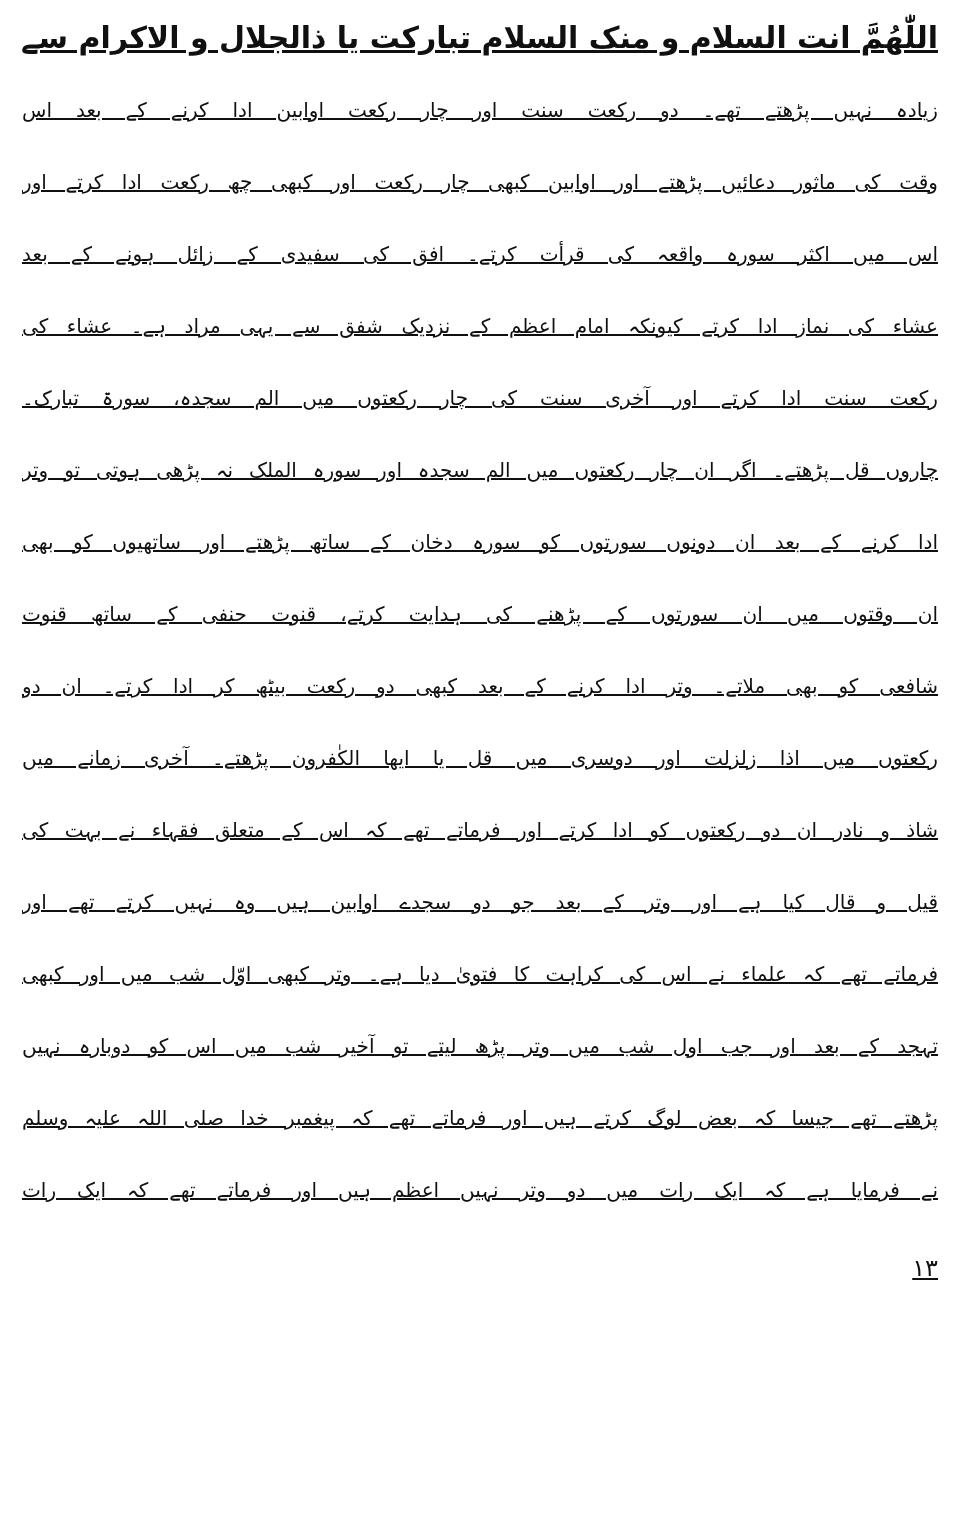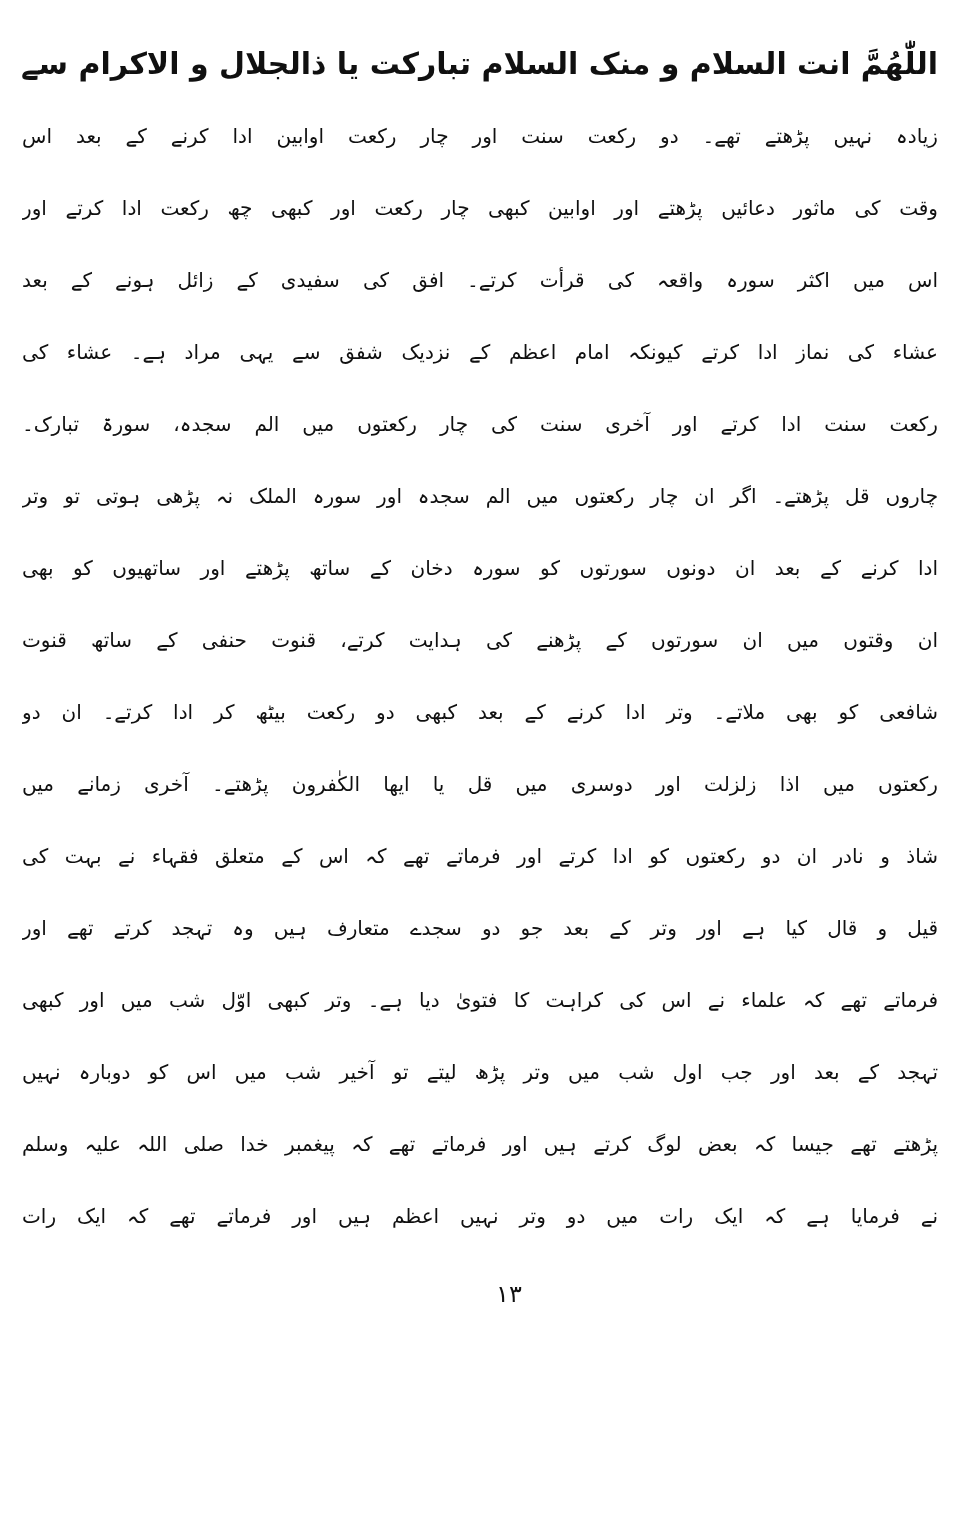--- a/index.html
+++ b/index.html
@@ -10,23 +10,24 @@
   body {
     width: 960px;
     height: 1521px;
     overflow: hidden;
     font-family: "DejaVu Sans", sans-serif;
   }
   .page {
     box-sizing: border-box;
     width: 902px;
     height: 1521px;
-    padding: 28px 22px 0 22px;
+    padding: 2px 22px 0 22px;
     background: #ffffff;
     color: #101010;
+    text-decoration: underline;
   }
   .text-block {
     width: 916px;
   }
   .line {
     direction: rtl;
     unicode-bidi: embed;
     text-align: justify;
     text-align-last: justify;
     font-size: 20px;
@@ -37,21 +38,20 @@
     color: #101010;
     font-family: "DejaVu Sans", sans-serif;
   }
   .line.arabic {
     font-weight: bold;
     font-size: 30px;
     letter-spacing: 1px;
   }
   .page-number {
     margin-top: 28px;
-    text-align: center;
     font-size: 24px;
     color: #101010;
     direction: rtl;
     font-family: "DejaVu Sans", sans-serif;
   }
 </style>
 </head>
 <body>
 
 <div class="page">
@@ -61,20 +61,20 @@
     <div class="line">وقت کی ماثور دعائیں پڑھتے اور اوابین کبھی چار رکعت اور کبھی چھ رکعت ادا کرتے اور</div>
     <div class="line">اس میں اکثر سورہ واقعہ کی قرأت کرتے۔ افق کی سفیدی کے زائل ہونے کے بعد</div>
     <div class="line">عشاء کی نماز ادا کرتے کیونکہ امام اعظم کے نزدیک شفق سے یہی مراد ہے۔ عشاء کی</div>
     <div class="line">رکعت سنت ادا کرتے اور آخری سنت کی چار رکعتوں میں الم سجدہ، سورۃ تبارک۔</div>
     <div class="line">چاروں قل پڑھتے۔ اگر ان چار رکعتوں میں الم سجدہ اور سورہ الملک نہ پڑھی ہوتی تو وتر</div>
     <div class="line">ادا کرنے کے بعد ان دونوں سورتوں کو سورہ دخان کے ساتھ پڑھتے اور ساتھیوں کو بھی</div>
     <div class="line">ان وقتوں میں ان سورتوں کے پڑھنے کی ہدایت کرتے، قنوت حنفی کے ساتھ قنوت</div>
     <div class="line">شافعی کو بھی ملاتے۔ وتر ادا کرنے کے بعد کبھی دو رکعت بیٹھ کر ادا کرتے۔ ان دو</div>
     <div class="line">رکعتوں میں اذا زلزلت اور دوسری میں قل یا ایھا الکٰفرون پڑھتے۔ آخری زمانے میں</div>
     <div class="line">شاذ و نادر ان دو رکعتوں کو ادا کرتے اور فرماتے تھے کہ اس کے متعلق فقہاء نے بہت کی</div>
-    <div class="line">قیل و قال کیا ہے اور وتر کے بعد جو دو سجدے متعارف ہیں وہ تہجد کرتے تھے اور</div>
+    <div class="line">قیل و قال کیا ہے اور وتر کے بعد جو دو سجدے اوابین ہیں وہ نہیں کرتے تھے اور</div>
     <div class="line">فرماتے تھے کہ علماء نے اس کی کراہت کا فتویٰ دیا ہے۔ وتر کبھی اوّل شب میں اور کبھی</div>
     <div class="line">تہجد کے بعد اور جب اول شب میں وتر پڑھ لیتے تو آخیر شب میں اس کو دوبارہ نہیں</div>
     <div class="line">پڑھتے تھے جیسا کہ بعض لوگ کرتے ہیں اور فرماتے تھے کہ پیغمبر خدا صلی اللہ علیہ وسلم</div>
     <div class="line">نے فرمایا ہے کہ ایک رات میں دو وتر نہیں اعظم ہیں اور فرماتے تھے کہ ایک رات</div>
   </div>
   <div class="page-number">۱۳</div>
 </div>
 
 </body></html>

